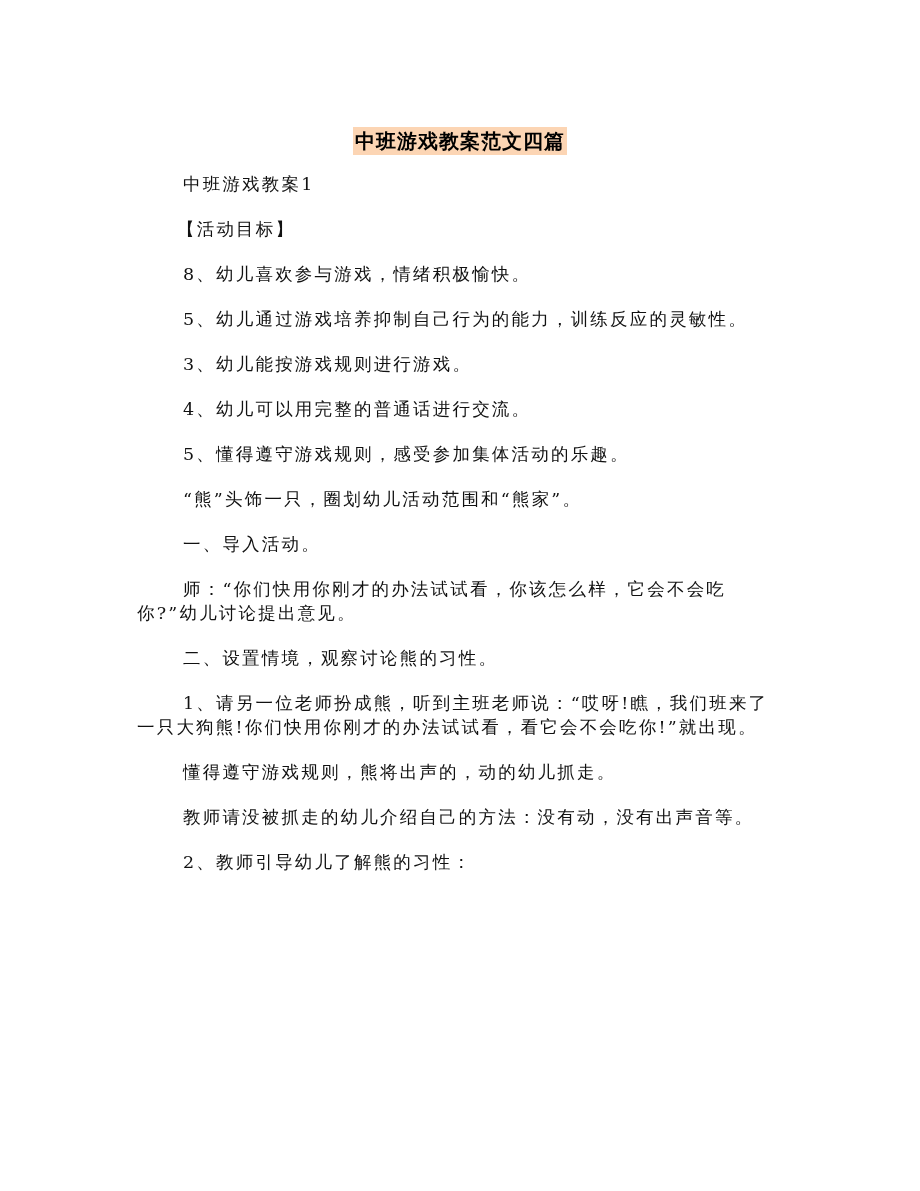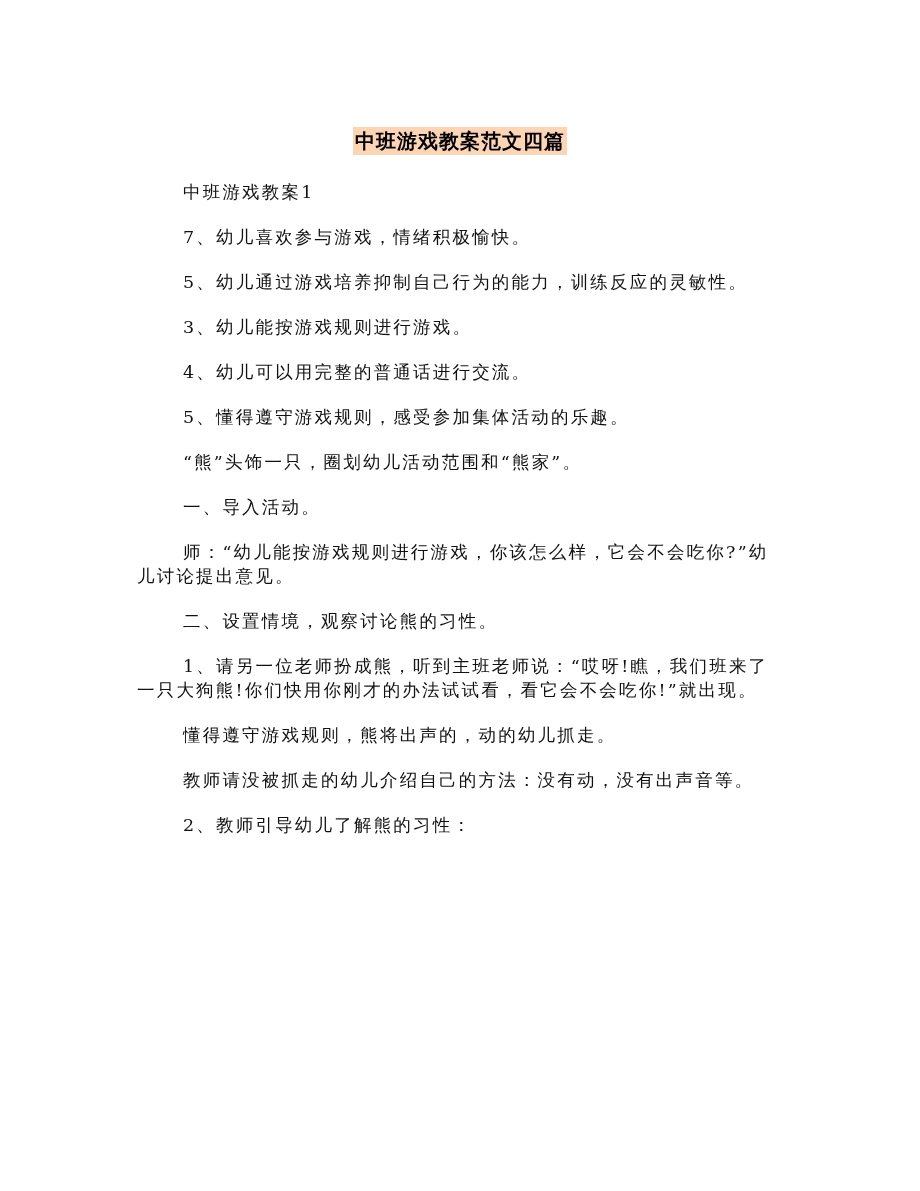--- a/index.html
+++ b/index.html
@@ -43,45 +43,46 @@
       position: absolute;
       left: 137px;
       top: 172px;
       width: 650px;
     }
     .para {
       font-size: 17.5px;
       line-height: 24px;
       letter-spacing: 2.2px;
       text-indent: 46px;
-      margin: 8px 0 21px 0;
+      margin: 0 0 21px 0;
       white-space: normal;
       word-break: break-all;
     }
     .para.heading {
       text-indent: 40px;
     }
   </style>
 </head>
 <body>
 
 <div class="page">
   <div class="title-wrap">
     <span class="title">中班游戏教案范文四篇</span>
   </div>
 
   <div class="body-text">
     <p class="para">中班游戏教案1</p>
-    <p class="para">7、幼儿喜欢参与游戏，情绪积极愉快。</p>
+    <p class="para heading">【活动目标】</p>
+    <p class="para">8、幼儿喜欢参与游戏，情绪积极愉快。</p>
     <p class="para">5、幼儿通过游戏培养抑制自己行为的能力，训练反应的灵敏性。</p>
     <p class="para">3、幼儿能按游戏规则进行游戏。</p>
     <p class="para">4、幼儿可以用完整的普通话进行交流。</p>
     <p class="para">5、懂得遵守游戏规则，感受参加集体活动的乐趣。</p>
     <p class="para">“熊”头饰一只，圈划幼儿活动范围和“熊家”。</p>
     <p class="para">一、导入活动。</p>
-    <p class="para">师：“幼儿能按游戏规则进行游戏，你该怎么样，它会不会吃你?”幼儿讨论提出意见。</p>
+    <p class="para">师：“你们快用你刚才的办法试试看，你该怎么样，它会不会吃你?”幼儿讨论提出意见。</p>
     <p class="para">二、设置情境，观察讨论熊的习性。</p>
     <p class="para">1、请另一位老师扮成熊，听到主班老师说：“哎呀!瞧，我们班来了一只大狗熊!你们快用你刚才的办法试试看，看它会不会吃你!”就出现。</p>
     <p class="para">懂得遵守游戏规则，熊将出声的，动的幼儿抓走。</p>
     <p class="para">教师请没被抓走的幼儿介绍自己的方法：没有动，没有出声音等。</p>
     <p class="para">2、教师引导幼儿了解熊的习性：</p>
   </div>
 </div>
 
 </body></html>

